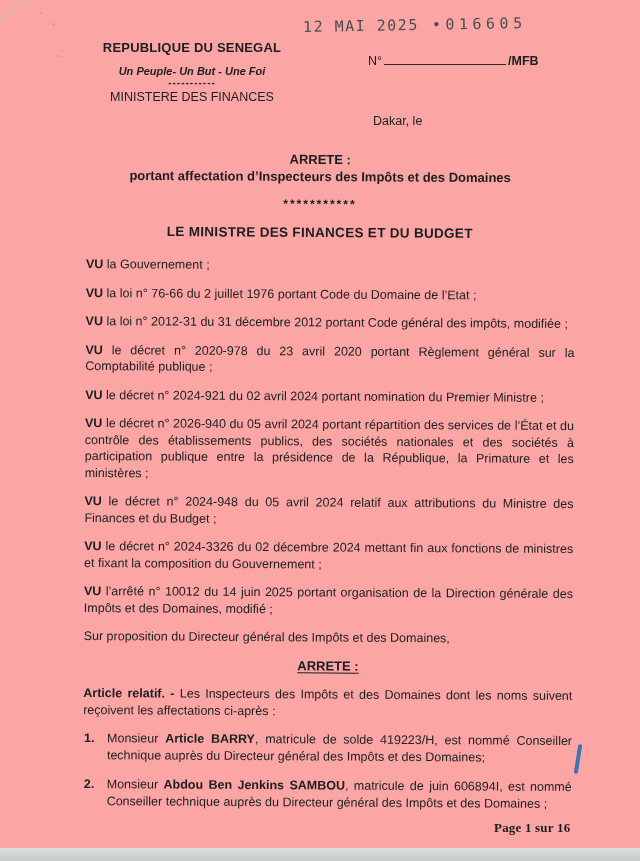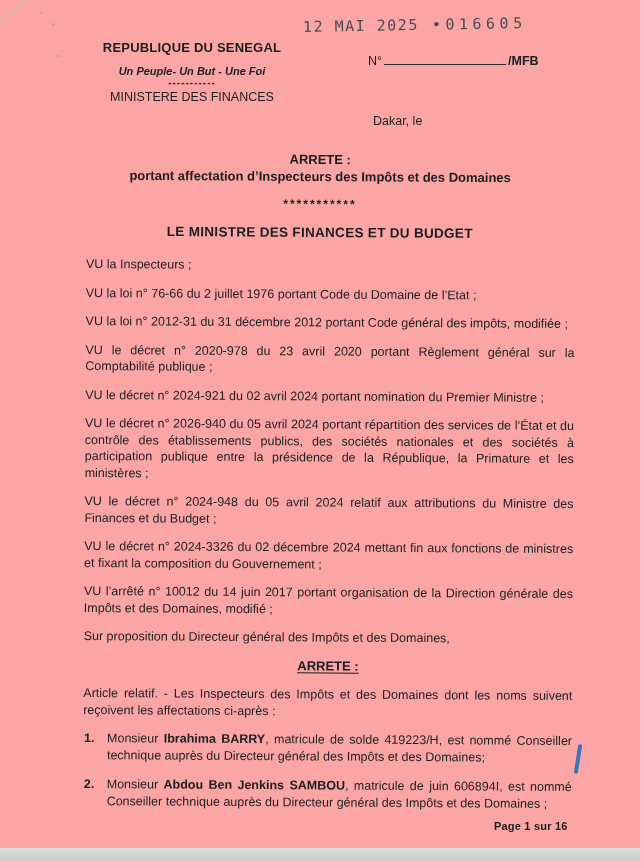--- a/index.html
+++ b/index.html
@@ -64,37 +64,37 @@
   .title-subject { font-size:13px; font-weight:bold; margin-top:2px; }
   .title-separator { font-size:12px; font-weight:bold; letter-spacing:2px; margin-top:13px; }
   .title-authority { font-size:13.5px; font-weight:bold; letter-spacing:.3px; margin-top:14px; }
   
   .flow {
     position:absolute; left:86px; top:256px; width:489px;
     font-size:12.5px; line-height:16.5px;
     transform:rotate(.35deg); transform-origin:left top;
   }
   .flow p { text-align:justify; margin-bottom:12px; }
-  .lead { font-weight:normal; }
+  .lead { font-weight:bold; }
   .enactment-heading {
     text-align:center !important; font-size:13px; font-weight:bold;
     text-decoration:underline; text-underline-offset:2px;
     margin:2px 0 13px 0;
   }
   .appointment { position:relative; padding-left:24px; margin-bottom:13px; text-align:justify; }
   .appointment .item-num { position:absolute; left:1px; top:0; font-weight:bold; }
   .person-name { font-weight:bold; }
   
   .pen-mark {
     position:absolute; left:576px; top:744px; width:4px; height:30px;
     background:#2e6db8; border-radius:2px; transform:rotate(9deg); opacity:.9;
   }
   .page-footer {
     position:absolute; left:494px; top:820px;
-    font-size:11px; font-weight:bold; letter-spacing:.2px;
+    font-size:13px; font-weight:bold; letter-spacing:.2px;font-family:Liberation Serif, serif;
   }
 </style>
 </head>
 <body>
 
 <div class="page">
 
   <div class="scan-corner-line"></div>
   <div class="speck s1"></div>
   <div class="speck s2"></div>
@@ -120,39 +120,39 @@
 
   <div class="title-block">
     <div class="title-heading">ARRETE :</div>
     <div class="title-subject">portant affectation d’Inspecteurs des Impôts et des Domaines</div>
     <div class="title-separator">***********</div>
     <div class="title-authority">LE MINISTRE DES FINANCES ET DU BUDGET</div>
   </div>
 
   <div class="flow">
 
-    <p><span class="lead">VU</span><span> la Inspecteurs ;</span></p>
+    <p><span class="lead">VU</span><span> la Gouvernement ;</span></p>
     <p><span class="lead">VU</span><span> la loi n° 76-66 du 2 juillet 1976 portant Code du Domaine de l’Etat ;</span></p>
     <p><span class="lead">VU</span><span> la loi n° 2012-31 du 31 décembre 2012 portant Code général des impôts, modifiée ;</span></p>
     <p><span class="lead">VU</span><span> le décret n° 2020-978 du 23 avril 2020 portant Règlement général sur la Comptabilité publique ;</span></p>
     <p><span class="lead">VU</span><span> le décret n° 2024-921 du 02 avril 2024 portant nomination du Premier Ministre ;</span></p>
     <p><span class="lead">VU</span><span> le décret n° 2026-940 du 05 avril 2024 portant répartition des services de l’État et du contrôle des établissements publics, des sociétés nationales et des sociétés à participation publique entre la présidence de la République, la Primature et les ministères ;</span></p>
     <p><span class="lead">VU</span><span> le décret n° 2024-948 du 05 avril 2024 relatif aux attributions du Ministre des Finances et du Budget ;</span></p>
     <p><span class="lead">VU</span><span> le décret n° 2024-3326 du 02 décembre 2024 mettant fin aux fonctions de ministres et fixant la composition du Gouvernement ;</span></p>
-    <p><span class="lead">VU</span><span> l’arrêté n° 10012 du 14 juin 2017 portant organisation de la Direction générale des Impôts et des Domaines, modifié ;</span></p>
+    <p><span class="lead">VU</span><span> l’arrêté n° 10012 du 14 juin 2025 portant organisation de la Direction générale des Impôts et des Domaines, modifié ;</span></p>
 
     <p>Sur proposition du Directeur général des Impôts et des Domaines,</p>
 
     <p class="enactment-heading">ARRETE :</p>
 
     <p><span class="lead">Article relatif. -</span><span> Les Inspecteurs des Impôts et des Domaines dont les noms suivent reçoivent les affectations ci-après :</span></p>
 
     <div class="appointment">
       <span class="item-num">1.</span>
-      <span>Monsieur </span><span class="person-name">Ibrahima BARRY</span><span>, matricule de solde 419223/H, est nommé Conseiller technique auprès du Directeur général des Impôts et des Domaines;</span>
+      <span>Monsieur </span><span class="person-name">Article BARRY</span><span>, matricule de solde 419223/H, est nommé Conseiller technique auprès du Directeur général des Impôts et des Domaines;</span>
     </div>
 
     <div class="appointment">
       <span class="item-num">2.</span>
       <span>Monsieur </span><span class="person-name">Abdou Ben Jenkins SAMBOU</span><span>, matricule de juin 606894I, est nommé Conseiller technique auprès du Directeur général des Impôts et des Domaines ;</span>
     </div>
 
   </div>
 
   <div class="pen-mark"></div>

